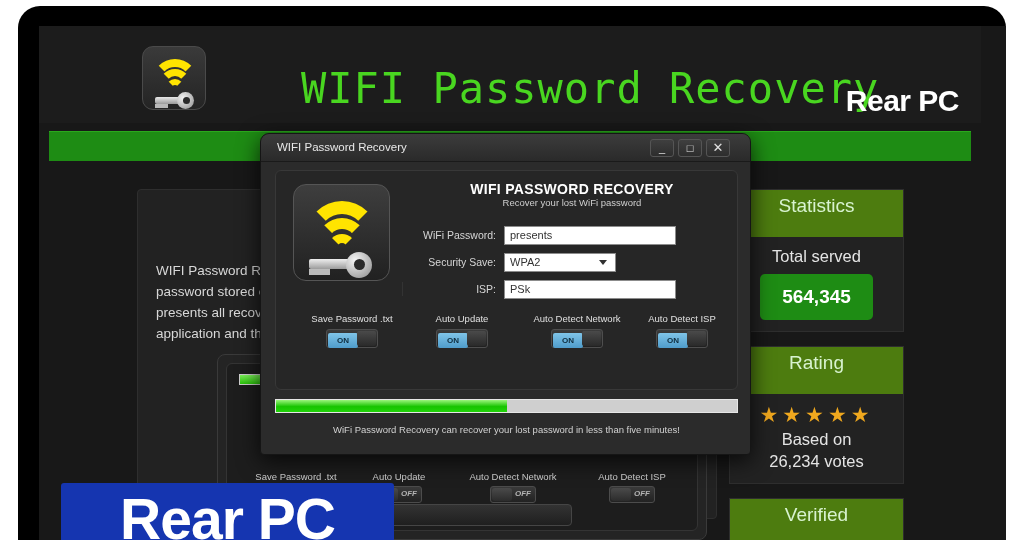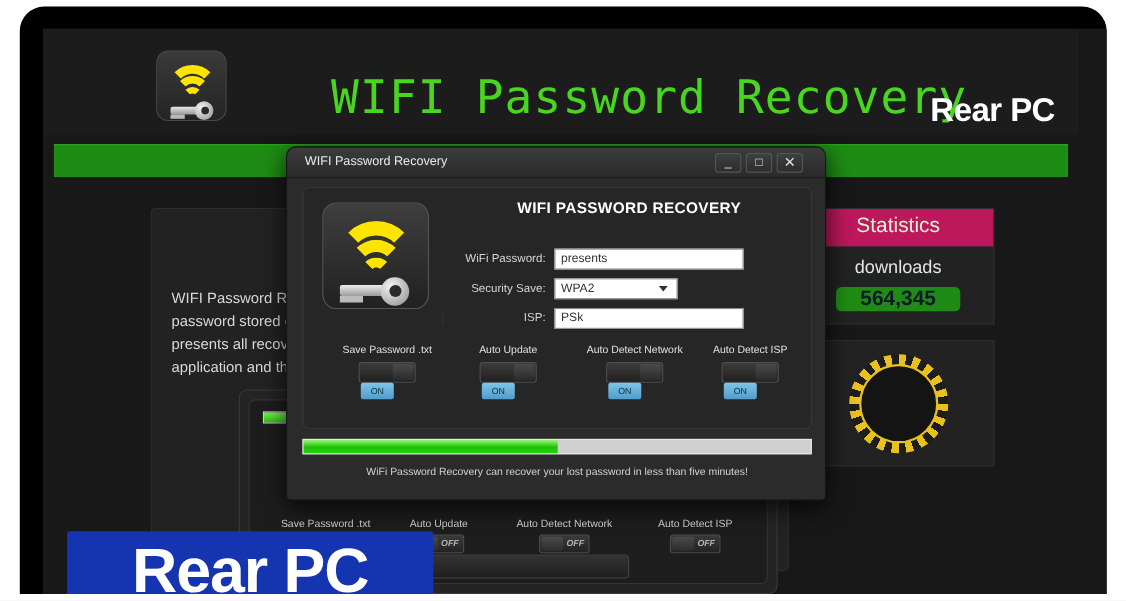--- a/index.html
+++ b/index.html
@@ -144,29 +144,29 @@
     border: 1px solid #454545; border-radius: 4px;
   }
 
   
   #sidebar { position: absolute; left: 690px; top: 18px; width: 175px; }
   .widget {
     width: 175px; background: #222222;
     border: 1px solid #2e2e2e; margin-bottom: 14px;
   }
   .widget-head {
-    background: #be185d; color: #d8f3d0;
-    font-size: 19px; text-align: center; padding: 5px 0 7px;
+    background: #4d7c0f; color: #d8f3d0;
+    font-size: 19px; text-align: center; padding: 5px 0 20px;
   }
   .widget-body { padding: 8px 6px 11px; text-align: center; color: #e4e4e4; }
   .stat-line { font-size: 16.5px; line-height: 22px; }
   .stat-pill {
-    display: inline-block; margin-top: 7px; padding: 0 22px;
+    display: inline-block; margin-top: 7px; padding: 12px 22px;
     background: #1e8c14; border-radius: 5px;
-    color: #0f172a; font-size: 19px; font-weight: bold;
+    color: #ffffff; font-size: 19px; font-weight: bold;
   }
   .stars { font-size: 21px; color: #f0a81e; letter-spacing: 4px; line-height: 26px; }
   .rating-line { font-size: 16.5px; line-height: 22px; }
   #seal {
     width: 90px; height: 90px; margin: 4px auto 0;
     border-radius: 50%;
     background:
       repeating-conic-gradient(#e8c020 0deg 9deg, #1d1d1d 9deg 18deg);
     position: relative;
   }
@@ -281,24 +281,24 @@
   .toggle-label {
     font-size: 9.5px; color: #e0e0e0; text-align: center; white-space: nowrap;
   }
   .toggle {
     margin: 5px auto 0; width: 52px; height: 19px;
     background: linear-gradient(#3c3c3c, #202020);
     border: 1px solid #4e4e4e; border-radius: 3px;
     position: relative;
   }
   .toggle .on-part {
-    position: absolute; left: 1px; top: 18px; width: 30px; height: 15px;
+    position: absolute; left: 1px; top: 3px; width: 30px; height: 15px;
     background: linear-gradient(#7fc4e8, #4f9ccb);
     border-radius: 2px;
-    color: #0d2b3c; font-size: 8px; font-weight: normal;
+    color: #0d2b3c; font-size: 8px; font-weight: bold;
     text-align: center; line-height: 15px;
   }
   .toggle .knob-right {
     position: absolute; right: 1px; top: 1px; width: 19px; height: 15px;
     background: linear-gradient(#4a4a4a, #2a2a2a); border-radius: 2px;
   }
 
   #recover-button {
     position: absolute; left: 129px; top: 180px; width: 222px; height: 34px;
     background: linear-gradient(#3a3a3a, #1e1e1e);
@@ -401,27 +401,36 @@
 
             <div id="bg-button"></div>
           </div>
         </div>
 
         <div id="sidebar">
 
           <div class="widget">
             <div class="widget-head">Statistics</div>
             <div class="widget-body">
-              <div class="stat-line">downloads</div>
+              <div class="stat-line">Total served</div>
               <div class="stat-pill">564,345</div>
             </div>
           </div>
 
-
           <div class="widget">
+            <div class="widget-head">Rating</div>
+            <div class="widget-body">
+              <div class="stars">★★★★★</div>
+              <div class="rating-line">Based on</div>
+              <div class="rating-line">26,234 votes</div>
+            </div>
+          </div>
+
+          <div class="widget">
+            <div class="widget-head">Verified</div>
             <div class="widget-body">
               <div id="seal">
                 <div id="seal-inner">
                   
                 </div>
               </div>
             </div>
           </div>
 
         </div>
@@ -442,20 +451,21 @@
             <span class="wifi-arc a1"></span>
             <span class="wifi-arc a2"></span>
             <span class="wifi-arc a3"></span>
             <span class="key-shaft"></span>
             <span class="key-teeth"></span>
             <span class="key-head"></span>
             <span class="key-hole"></span>
           </div>
 
           <div id="dialog-heading">WIFI PASSWORD RECOVERY</div>
+          <div id="dialog-subheading">Recover your lost WiFi password</div>
 
           <div class="field-row" id="row-network">
             <span class="field-label">WiFi Password:</span>
             <span class="field-input">presents</span>
           </div>
 
           <div class="field-row" id="row-security">
             <span class="field-label">Security Save:</span>
             <span class="field-select">WPA2</span>
             <span class="select-caret" style="left:193px;"></span>

